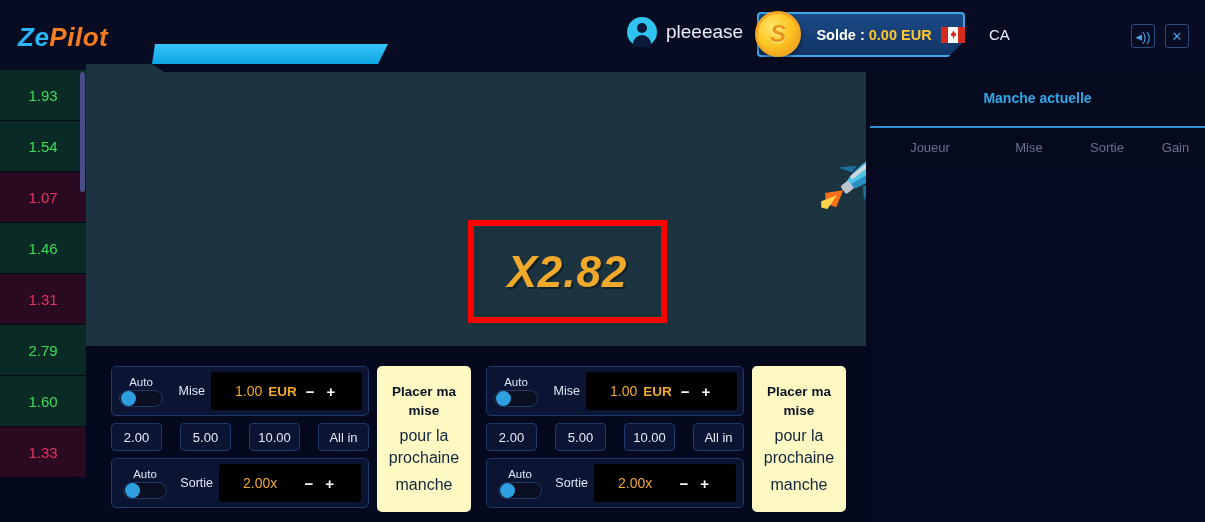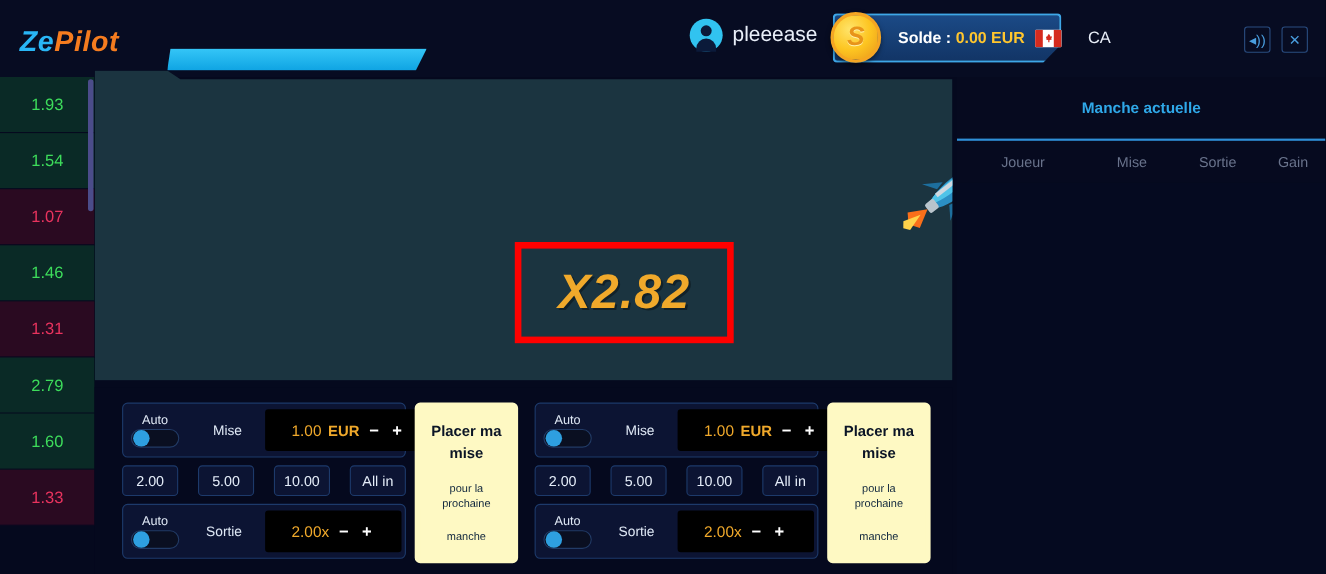--- a/index.html
+++ b/index.html
@@ -116,21 +116,21 @@
     clip-path: polygon(3px 0, 100% 0, calc(100% - 10px) 100%, 0 100%);
     box-shadow: 0 0 8px rgba(41,182,246,.8);
   }
   .canvas {
     position: absolute; left: 86px; top: 64px; width: 780px; height: 282px;
     background: #1b3440;
     clip-path: polygon(0 0, 66px 0, 78px 8px, 100% 8px, 100% 100%, 0 100%);
   }
   .multiplier-wrap {
     position: absolute; left: 382px; top: 156px;
-    width: 199px; height: 92px;
+    width: 199px; height: 103px;
     border: 6px solid #ff0000;
     display: flex; align-items: center; justify-content: center;
   }
   .multiplier {
     color: #f0a92b; font-size: 44px; font-weight: bold; font-style: italic;
     letter-spacing: 1px; text-shadow: 2px 2px 0 rgba(0,0,0,.35);
   }
 
   .rocket { position: absolute; left: 723px; top: 83px; width: 100px; height: 62px; }
 
@@ -142,21 +142,21 @@
   .bet-panel {
     position: absolute; top: 14px; width: 360px; height: 146px;
     display: flex; gap: 8px;
   }
   .bet-panel.p1 { left: 25px; }
   .bet-panel.p2 { left: 400px; }
   .bet-left { width: 258px; display: flex; flex-direction: column; gap: 7px; }
 
   .row-box {
     height: 50px; background: #0c1433; border: 1px solid #1d3a6b; border-radius: 5px;
-    display: flex; align-items: center; padding: 0 7px; gap: 21px;
+    display: flex; align-items: center; padding: 0 7px; gap: 6px;
   }
   .toggle-wrap { display: flex; flex-direction: column; align-items: center; gap: 2px; width: 52px; }
   .toggle-label { color: #dfe8f5; font-size: 11.5px; }
   .toggle {
     width: 44px; height: 17px; border-radius: 9px; background: #0a0f21;
     border: 1px solid #223b66; position: relative; cursor: pointer; flex: none;
   }
   .toggle .knob {
     position: absolute; left: 1px; top: 0.5px; width: 15px; height: 15px;
     border-radius: 50%; background: #2e9fe0;
@@ -177,21 +177,21 @@
     cursor: pointer;
   }
 
   .place-btn {
     width: 99px; background: #fef9c3; border-radius: 5px;
     border: 5px solid #fef9c3;
     display: flex; flex-direction: column; align-items: center; justify-content: center;
     text-align: center; cursor: pointer; padding: 6px;
   }
   .place-main { color: #0b1526; font-size: 13.5px; font-weight: bold; line-height: 1.45; }
-  .place-sub { color: #10263d; font-size: 10px; line-height: 1.4; margin-top: 16px; }
+  .place-sub { color: #10263d; font-size: 16px; line-height: 1.4; margin-top: 4px; }
 
   
   .right-panel {
     position: absolute; left: 870px; top: 70px; width: 335px; height: 452px;
     background: #060a1f;
   }
   .rp-tab {
     height: 58px; display: flex; align-items: center; justify-content: center;
     color: #2fa8e8; font-size: 14px; font-weight: bold;
     border-bottom: 2px solid #2f8fd6;

